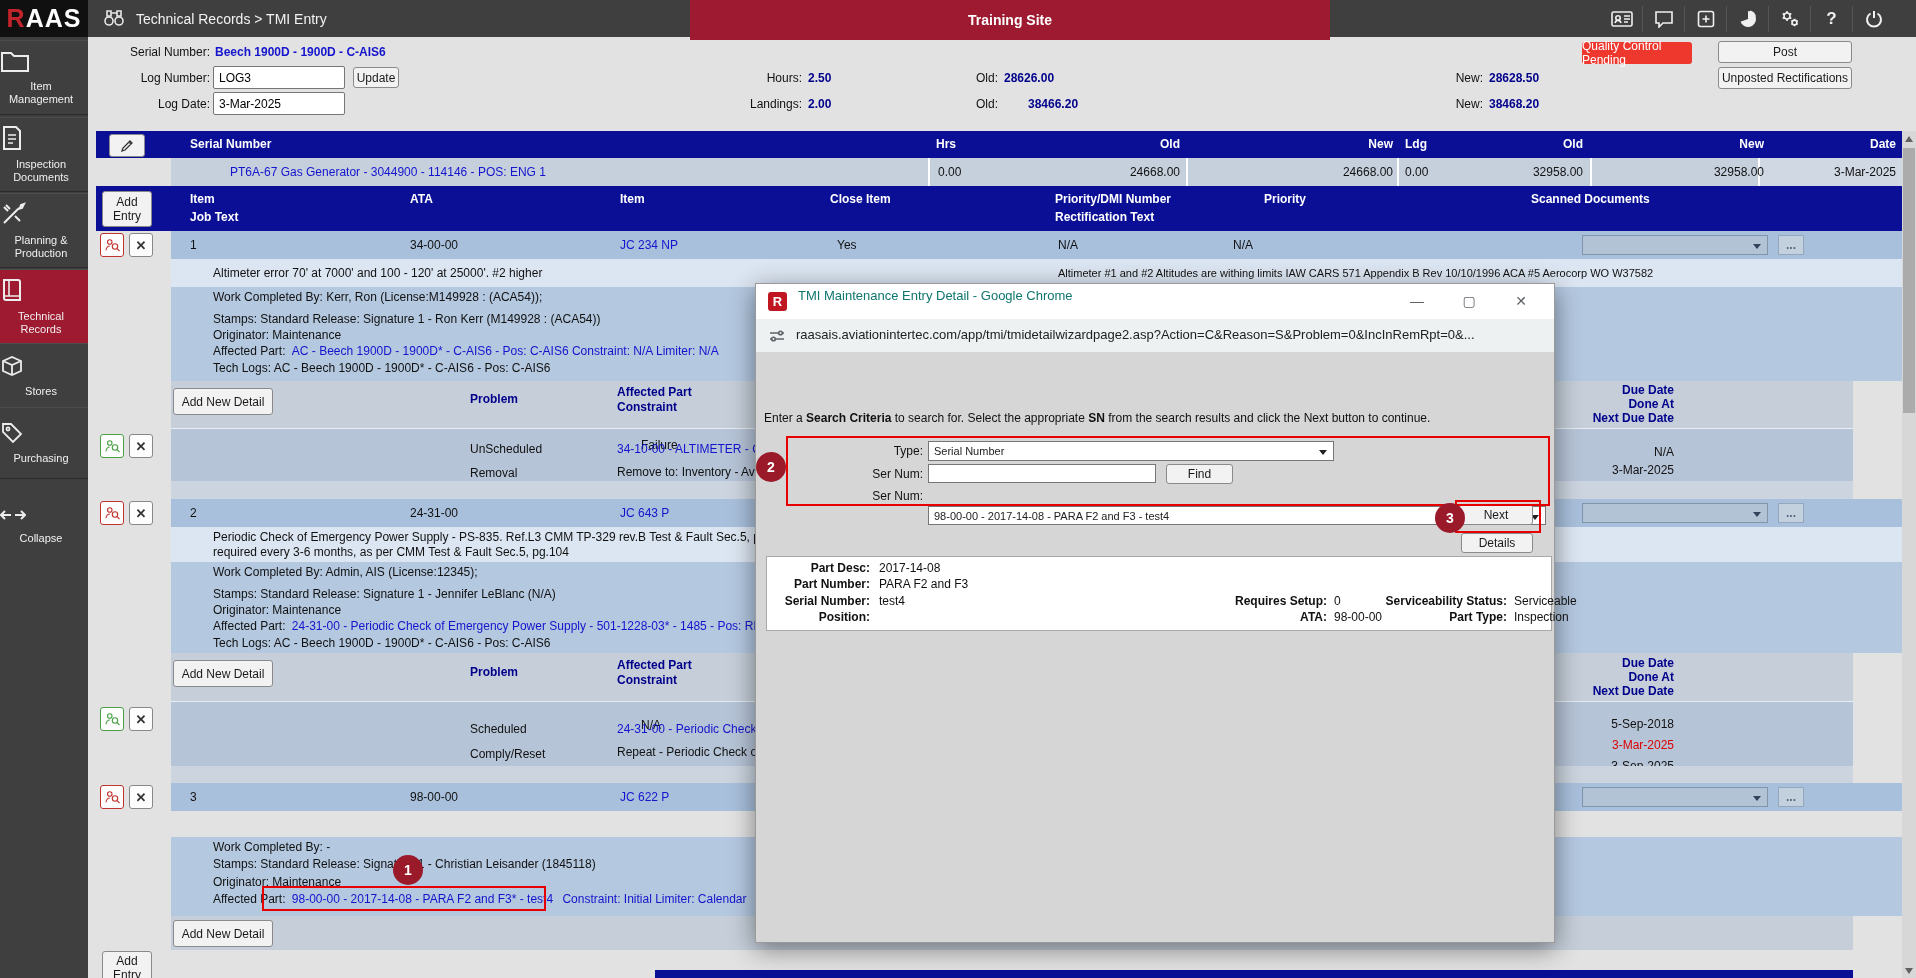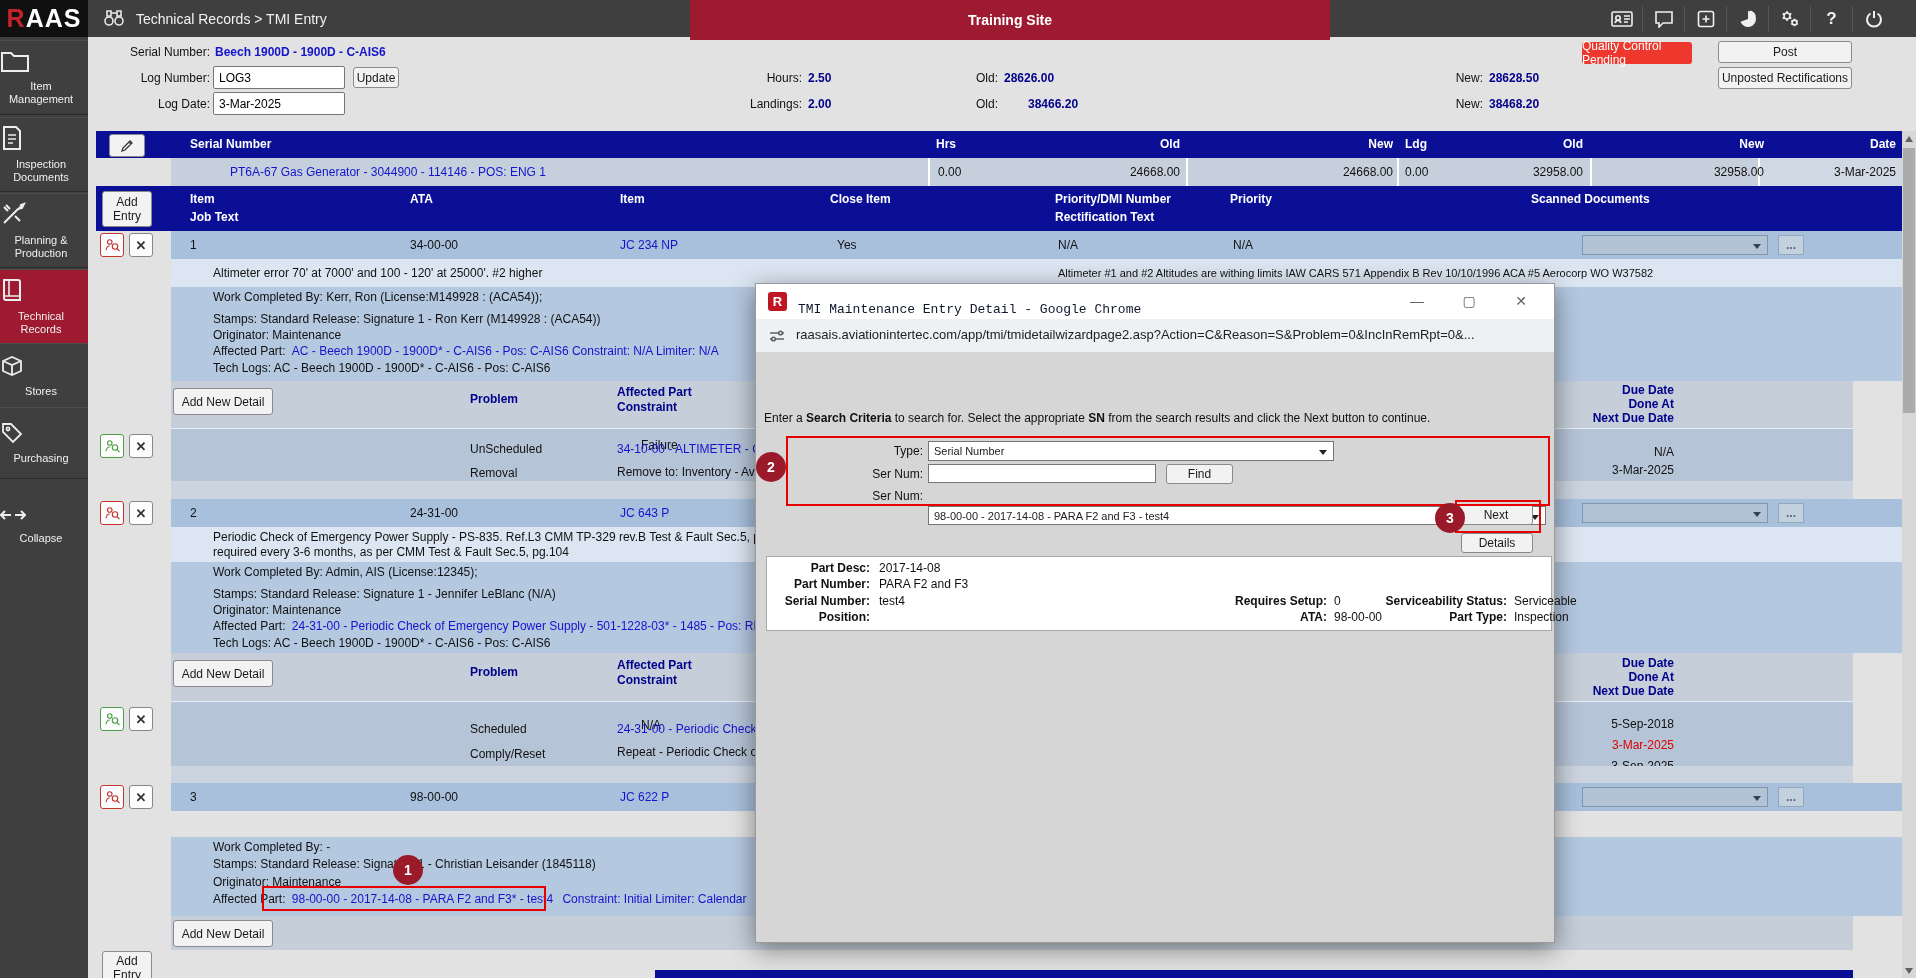--- a/index.html
+++ b/index.html
@@ -237,21 +237,21 @@
   </div>
 
   <div class="abs navy row" style="left:96px;top:186px;width:1806px;height:45px;">
     <div class="abs b" style="left:94px;top:6px;">Item</div>
     <div class="abs b" style="left:94px;top:24px;">Job Text</div>
     <div class="abs b" style="left:314px;top:6px;">ATA</div>
     <div class="abs b" style="left:524px;top:6px;">Item</div>
     <div class="abs b" style="left:734px;top:6px;">Close Item</div>
     <div class="abs b" style="left:959px;top:6px;">Priority/DMI Number</div>
     <div class="abs b" style="left:959px;top:24px;">Rectification Text</div>
-    <div class="abs b" style="left:1134px;top:6px;">Priority</div>
+    <div class="abs b" style="left:1168px;top:6px;">Priority</div>
     <div class="abs b" style="left:1435px;top:6px;">Scanned Documents</div>
   </div>
   <div class="abs btn" style="left:102px;top:191px;width:50px;height:36px;white-space:pre-line;text-align:center;line-height:14px;">Add
 Entry</div>
 
   <div class="abs row" style="left:171px;top:231px;width:1731px;height:28px;background:#a9c0dc;">
     <div class="abs" style="left:19px;top:7px;">1</div>
     <div class="abs" style="left:239px;top:7px;">34-00-00</div>
     <div class="abs link" style="left:449px;top:7px;">JC 234 NP</div>
     <div class="abs" style="left:666px;top:7px;">Yes</div>
@@ -427,21 +427,21 @@
       </div>
     <div class="sbthumb"></div>
     <div class="sbarrow" style="bottom:0;">
         <div class="tri-dn"></div>
       </div>
   </div>
 
   <div class="abs dialog">
     <div class="abs dtitle">
       <div class="abs" style="left:12px;top:8px;width:19px;height:19px;background:#c01622;border-radius:3px;color:#fff;font-weight:bold;font-size:13px;display:flex;align-items:center;justify-content:center;">R</div>
-      <div class="abs" style="left:42px;top:18px;color:#0f172a;font-size:13px;font-family:Liberation Mono, monospace;">TMI Maintenance Entry Detail - Google Chrome</div>
+      <div class="abs" style="left:42px;top:4px;color:#0f766e;font-size:13px;">TMI Maintenance Entry Detail - Google Chrome</div>
       <div class="abs wctl" style="left:648px;top:5px;">—</div>
       <div class="abs wctl" style="left:700px;top:5px;">▢</div>
       <div class="abs wctl" style="left:752px;top:5px;">✕</div>
     </div>
     <div class="abs durl">
       <span class="abs" style="left:12px;top:8px;">
         <svg width="18" height="18" viewBox="0 0 18 18">
             <path d="M2 6h9M14 6h2M2 12h2M7 12h9" stroke="#5f6368" fill="none" stroke-width="1.6"></path>
             <circle cx="12.5" cy="6" r="1.8" stroke="#5f6368" fill="none" stroke-width="1.6"></circle>
             <circle cx="5.5" cy="12" r="1.8" stroke="#5f6368" fill="none" stroke-width="1.6"></circle>

